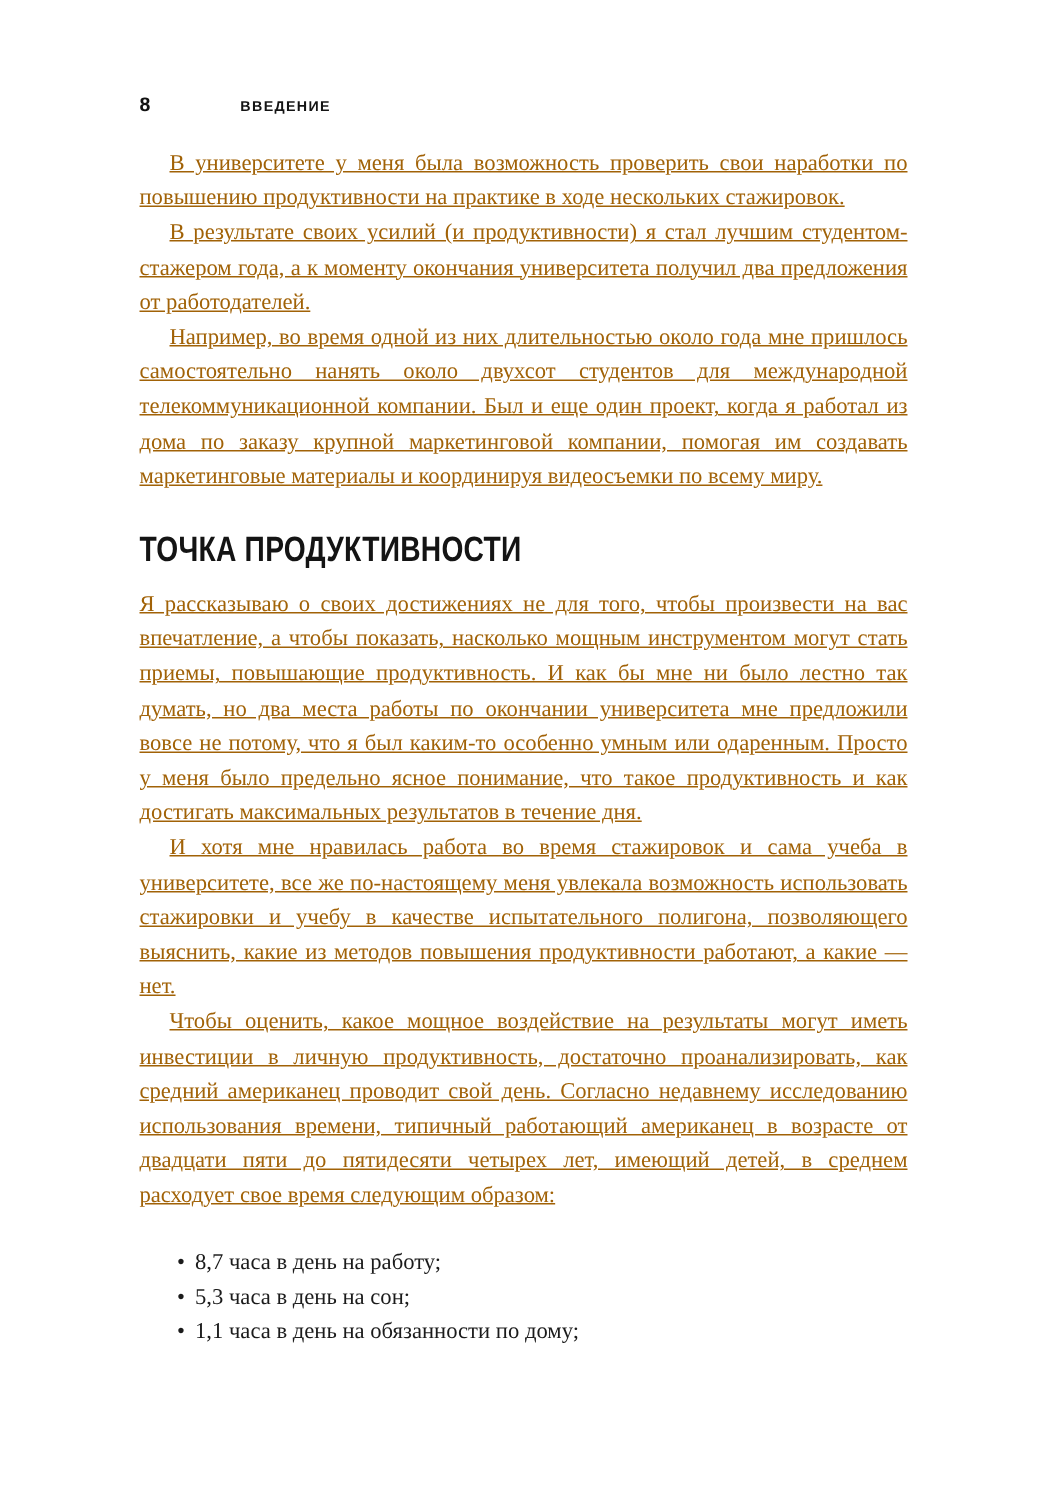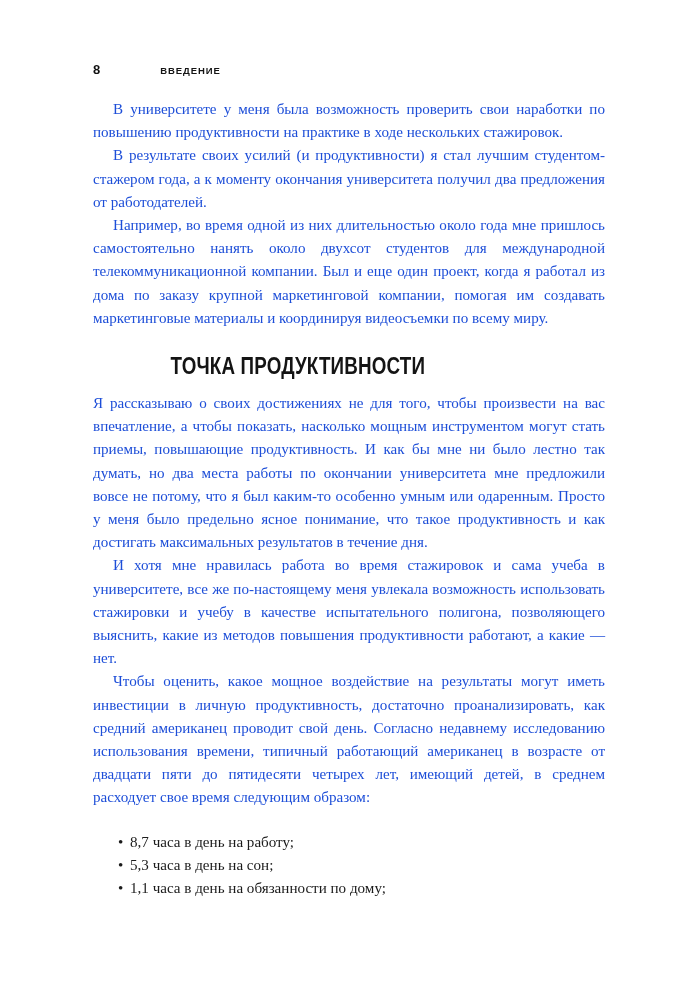--- a/index.html
+++ b/index.html
@@ -51,21 +51,22 @@
   }
   p.para {
     margin: 0;
     font-size: 15.1px;
     line-height: 23.2px;
     text-align: justify;
     text-justify: inter-word;
     text-indent: 20px;
     hyphens: manual;
     -webkit-hyphens: manual;
-    color: #1d4ed8;
+    color: #a16207;
+    text-decoration: underline;
   }
   p.para.noindent {
     text-indent: 0;
   }
   p.para.last-flush {
     text-align-last: left;
   }
 
   
   .section-heading {
@@ -77,21 +78,20 @@
     text-transform: uppercase;
     color: #141414;
     transform: scaleX(0.80);
     transform-origin: left center;
     white-space: nowrap;
     line-height: 26px;
   }
   .heading-wrap {
     padding-top: 23px;
     padding-bottom: 13px;
-    text-align: center;
   }
 
   
   ul.bullets {
     margin: 0;
     padding: 0;
     list-style: none;
   }
   ul.bullets {
     margin-top: 21px;

